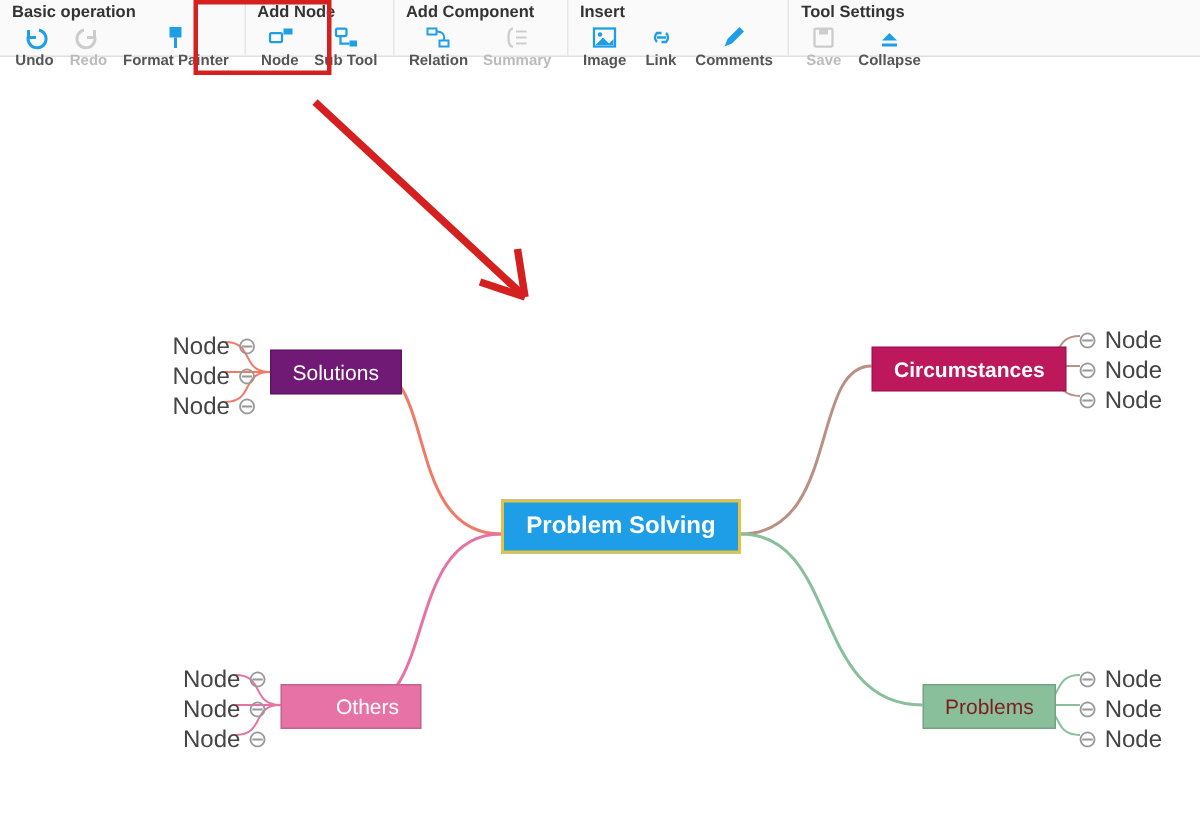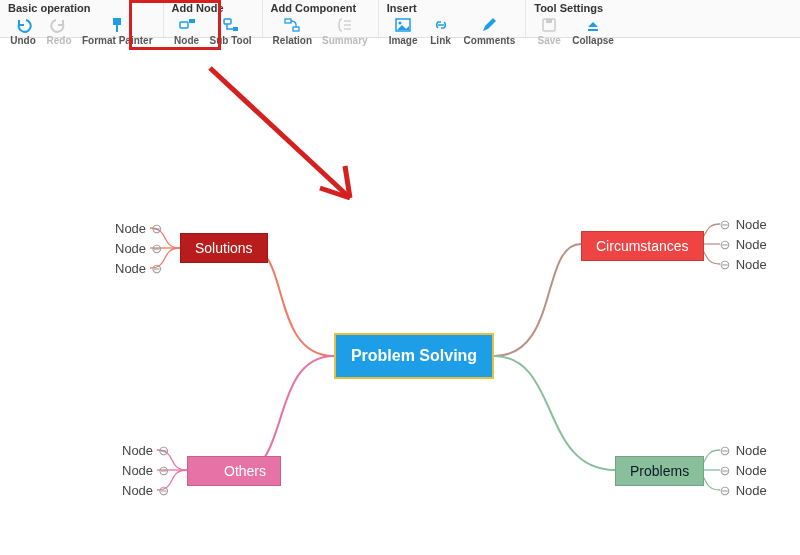--- a/index.html
+++ b/index.html
@@ -7,27 +7,27 @@
   .toolbar { display: flex; border-bottom: 1px solid #e0e0e0; background: #fafafa; height: 38px; }
   .group { display: flex; flex-direction: column; padding: 2px 6px 0 6px; border-right: 1px solid #e6e6e6; }
   .group-title { font-size: 11px; font-weight: bold; color: #333; margin-bottom: 2px; padding-left: 2px; }
   .group-items { display: flex; gap: 2px; }
   .tb-item { display: flex; flex-direction: column; align-items: center; justify-content: center; min-width: 34px; padding: 0 4px; cursor: pointer; }
   .tb-icon { width: 18px; height: 18px; display: flex; align-items: center; justify-content: center; }
   .tb-label { font-size: 10px; color: #555; margin-top: 1px; white-space: nowrap; font-weight: bold; }
   .disabled .tb-label { color: #bbb; }
   .highlight-box { border: 3px solid #d52020; position: absolute; }
   .canvas { position: relative; width: 800px; height: 501px; }
-  .central { position: absolute; left: 334px; top: 295px; width: 160px; height: 46px; background: #1d9ee6; border: 2px solid #e6c040; color: #fff; font-weight: bold; font-size: 16px; display: flex; align-items: center; justify-content: center; }
+  .central { position: absolute; left: 334px; top: 295px; width: 160px; height: 36px; background: #1d9ee6; border: 2px solid #e6c040; color: #fff; font-weight: bold; font-size: 16px; display: flex; align-items: center; justify-content: center; }
   .branch { position: absolute; padding: 6px 14px; font-size: 14px; border: 1px solid rgba(0,0,0,0.15); }
-  .b-solutions { left: 180px; top: 195px; background: #b91c1c; color: #fff; }
-  .b-circumstances { left: 581px; top: 193px; background: #ef4444; color: #fff; }
+  .b-solutions { left: 180px; top: 195px; background: #701a75; color: #fff; }
+  .b-circumstances { left: 581px; top: 193px; background: #be185d; color: #fff; font-weight: bold; }
   .b-others { left: 187px; top: 418px; background: #e773a6; color: #fff; padding-left: 36px; }
-  .b-problems { left: 615px; top: 418px; background: #8abf9c; color: #0f172a; }
-  .leaf { position: absolute; font-size: 13px; color: #444; }
+  .b-problems { left: 615px; top: 418px; background: #8abf9c; color: #7f1d1d; }
+  .leaf { position: absolute; font-size: 16px; color: #444; }
   .leaf .dot { display:inline-block; width:14px; text-align:center; color:#999; }
   svg.conn { position: absolute; left:0; top:0; width:800px; height:501px; pointer-events:none; }
 </style>
 </head>
 <body>
 
 <div class="toolbar">
   <div class="group">
     <div class="group-title">Basic operation</div>
     <div class="group-items">

